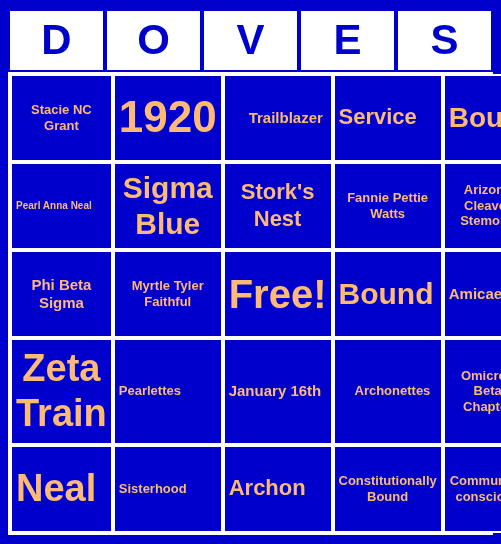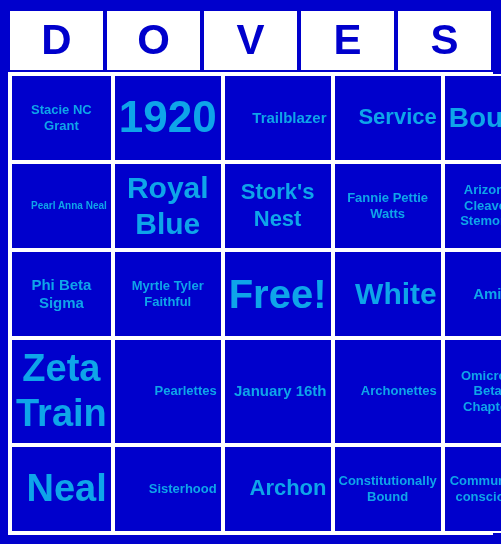--- a/index.html
+++ b/index.html
@@ -32,27 +32,27 @@
       line-height: 1.1;
     }
     .bingo-grid {
       display: grid;
       grid-template-columns: repeat(5, 1fr);
       border: 2px solid white;
     }
     .bingo-cell {
       background: #0000cc;
       border: 2px solid white;
-      color: #0ea5e9;
+      color: #fdba74;
       text-align: center;
       padding: 6px 4px;
       min-height: 88px;
       display: flex;
       align-items: center;
-      justify-content: flex-end;
+      justify-content: flex-start;
       font-weight: bold;
     }
     .bingo-cell span {
       display: block;
       line-height: 1.2;
     }
   </style>
 </head>
 <body>
 
@@ -77,42 +77,42 @@
       <div class="bingo-cell">
         <span style="font-size: 22px;">Service</span>
       </div>
       <div class="bingo-cell">
         <span style="font-size: 28px;">Boule</span>
       </div>
       <div class="bingo-cell">
         <span style="font-size: 10px;">Pearl Anna Neal</span>
       </div>
       <div class="bingo-cell">
-        <span style="font-size: 30px;">Royal Blue</span>
+        <span style="font-size: 30px;">Sigma Blue</span>
       </div>
       <div class="bingo-cell">
         <span style="font-size: 22px;">Stork's Nest</span>
       </div>
       <div class="bingo-cell">
         <span style="font-size: 13px;">Fannie Pettie Watts</span>
       </div>
       <div class="bingo-cell">
         <span style="font-size: 13px;">Arizona Cleaver Stemons</span>
       </div>
       <div class="bingo-cell">
         <span style="font-size: 15px;">Phi Beta Sigma</span>
       </div>
       <div class="bingo-cell">
         <span style="font-size: 13px;">Myrtle Tyler Faithful</span>
       </div>
       <div class="bingo-cell">
         <span style="font-size: 40px;">Free!</span>
       </div>
       <div class="bingo-cell">
-        <span style="font-size: 30px;">White</span>
+        <span style="font-size: 30px;">Bound</span>
       </div>
       <div class="bingo-cell">
         <span style="font-size: 15px;">Amicae</span>
       </div>
       <div class="bingo-cell">
         <span style="font-size: 38px;">Zeta Train</span>
       </div>
       <div class="bingo-cell">
         <span style="font-size: 13px;">Pearlettes</span>
       </div>

